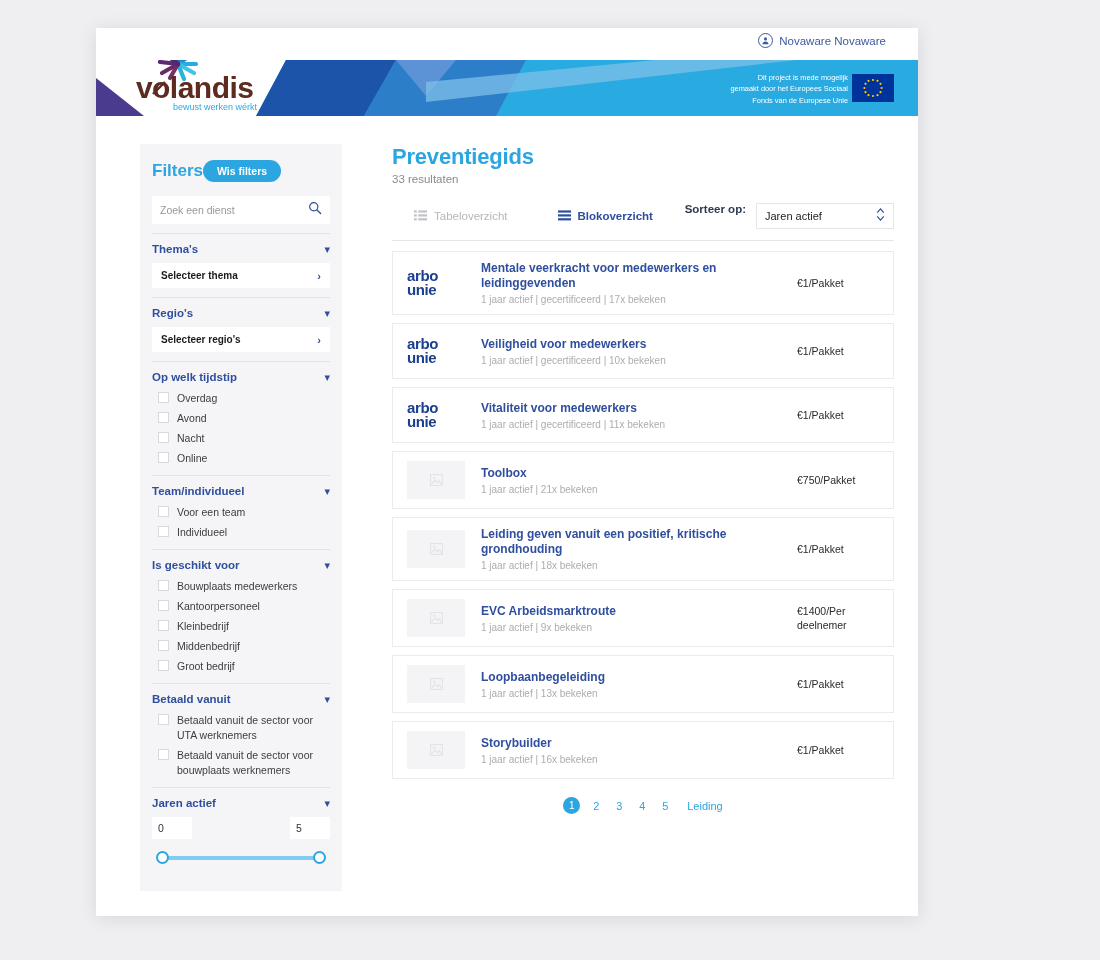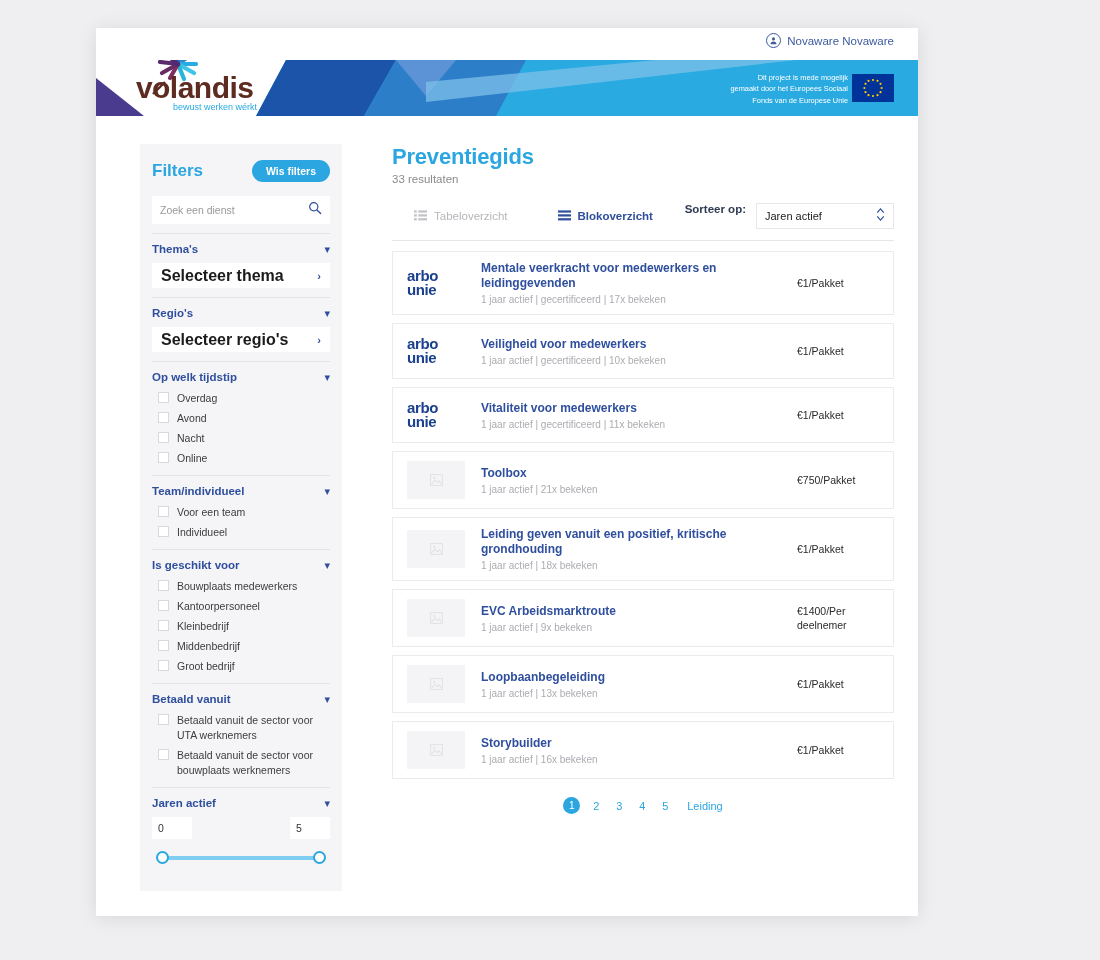--- a/index.html
+++ b/index.html
@@ -13,21 +13,21 @@
     position: absolute;
     left: 96px; top: 28px;
     width: 822px; height: 888px;
     background: #ffffff;
     box-shadow: 0 2px 18px rgba(0,0,0,0.10);
   }
 
   
   .topbar { height: 32px; position: relative; }
   .account {
-    position: absolute; right: 24px; top: 5px;
+    position: absolute; right: 32px; top: 5px;
     display: flex; align-items: center; gap: 6px;
     font-size: 11.5px; color: #3d5a9e;
   }
   .account-icon {
     width: 15px; height: 15px; border-radius: 50%;
     border: 1.2px solid #3d5a9e;
     display: flex; align-items: center; justify-content: center;
   }
 
   
@@ -41,21 +41,21 @@
   .body-wrap { display: flex; padding: 28px 24px 0 44px; gap: 50px; }
 
   
   .sidebar {
     width: 202px; flex: 0 0 202px;
     background: #f5f5f7;
     padding: 16px 12px 22px 12px;
     align-self: flex-start;
   }
   .filters-head {
-    display: flex; align-items: center; justify-content: space-between;
+    display: flex; align-items: center; 
     margin-bottom: 14px;
   }
   .filters-title { font-size: 17px; font-weight: bold; color: #2ba6e0; }
   .wis-btn {
     background: #2ba6e0; color: #fff; border: none;
     border-radius: 12px; font-size: 10.5px; font-weight: bold;
     padding: 5px 14px; cursor: pointer;
     font-family: "Liberation Sans", sans-serif;
   }
   .search-box {
@@ -74,21 +74,21 @@
     display: flex; align-items: center; justify-content: space-between;
     cursor: pointer; margin-bottom: 8px;
   }
   .fhead-label { font-size: 11.5px; font-weight: bold; color: #2f4f9e; }
   .chev { color: #2f4f9e; font-size: 11px; line-height: 1; }
   .select-row {
     background: #fff; height: 25px; display: flex; align-items: center;
     justify-content: space-between; padding: 0 9px; cursor: pointer;
     margin-bottom: 2px;
   }
-  .select-row span.lbl { font-size: 16px; color: #1b1b1b; font-weight: bold; }
+  .select-row span.lbl { font-size: 10px; color: #1b1b1b; font-weight: bold; }
   .select-row span.arr { color: #2f4f9e; font-size: 11px; font-weight: bold; }
   .cb-row {
     display: flex; align-items: flex-start; gap: 8px;
     margin: 0 0 5px 6px; cursor: pointer;
   }
   .cb {
     width: 11px; height: 11px; flex: 0 0 11px;
     background: #fff; border: 1px solid #d8d8dd; margin-top: 1px;
   }
   .cb-label { font-size: 10.5px; color: #3c3c3c; line-height: 15px; }

